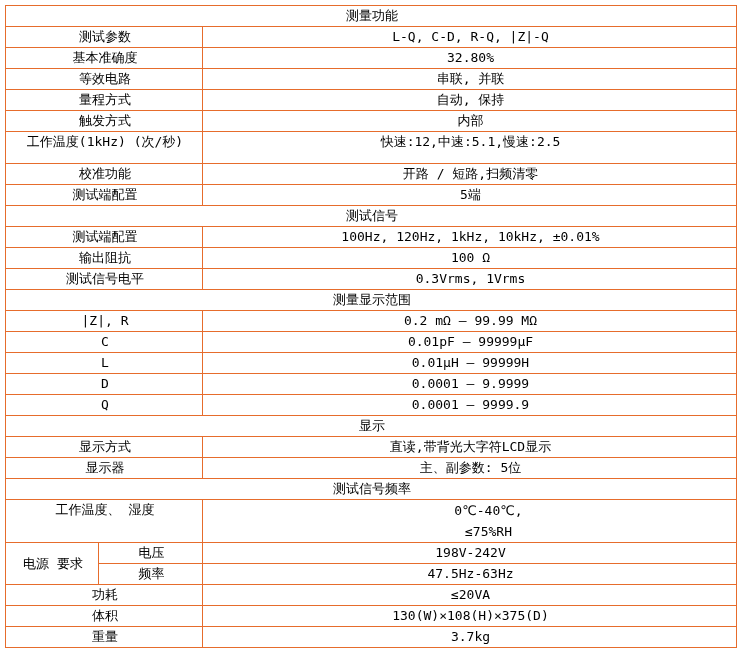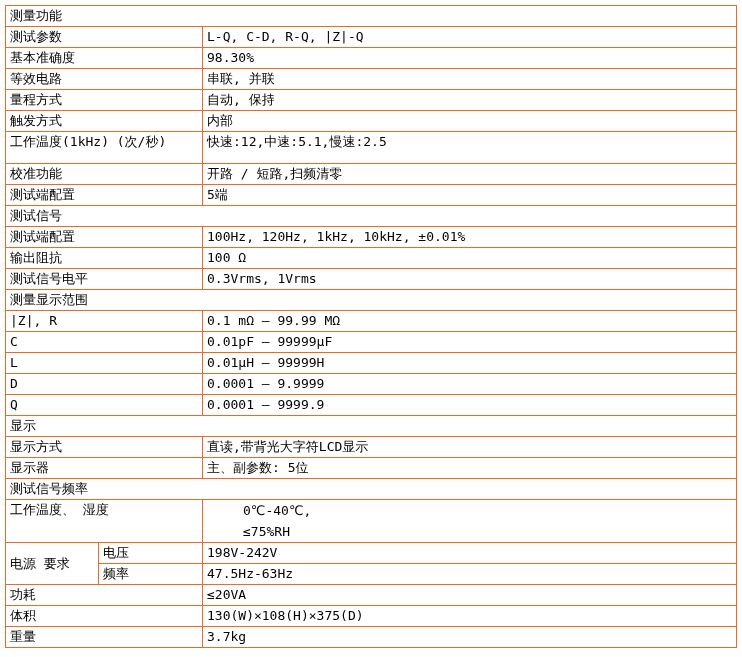--- a/index.html
+++ b/index.html
@@ -9,20 +9,21 @@
     width: 742px; height: 657px;
     background: var(--bg);
     font-family: "DejaVu Sans Mono", "DejaVu Sans", sans-serif;
     color: var(--text);
   }
   table.spec {
     border-collapse: collapse;
     table-layout: fixed;
     width: 732px;
     margin: 5px 5px 0 5px;
+    text-align: center;
   }
   table.spec td {
     border: 1px solid var(--border);
     height: 20px;
     padding: 0 2px 0 4px;
     font-size: 13px;
     line-height: 20px;
     vertical-align: middle;
     white-space: nowrap;
     overflow: hidden;
@@ -47,21 +48,21 @@
     <td colspan="3">测量功能</td>
   </tr>
 
   <tr>
     <td colspan="2">测试参数</td>
     <td>L-Q, C-D, R-Q, |Z|-Q</td>
   </tr>
 
   <tr>
     <td colspan="2">基本准确度</td>
-    <td>98.30%</td>
+    <td>32.80%</td>
   </tr>
 
   <tr>
     <td colspan="2">等效电路</td>
     <td>串联, 并联</td>
   </tr>
 
   <tr>
     <td colspan="2">量程方式</td>
     <td>自动, 保持</td>
@@ -105,21 +106,21 @@
     <td colspan="2">测试信号电平</td>
     <td>0.3Vrms, 1Vrms</td>
   </tr>
 
   <tr>
     <td colspan="3">测量显示范围</td>
   </tr>
 
   <tr>
     <td colspan="2">|Z|, R</td>
-    <td>0.1 mΩ — 99.99 MΩ</td>
+    <td>0.2 mΩ — 99.99 MΩ</td>
   </tr>
 
   <tr>
     <td colspan="2">C</td>
     <td>0.01pF — 99999μF</td>
   </tr>
 
   <tr>
     <td colspan="2">L</td>
     <td>0.01μH — 99999H</td>

